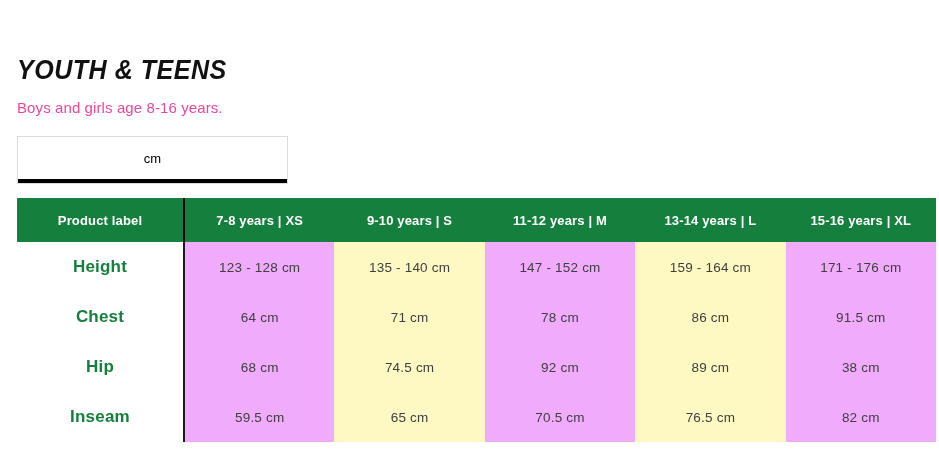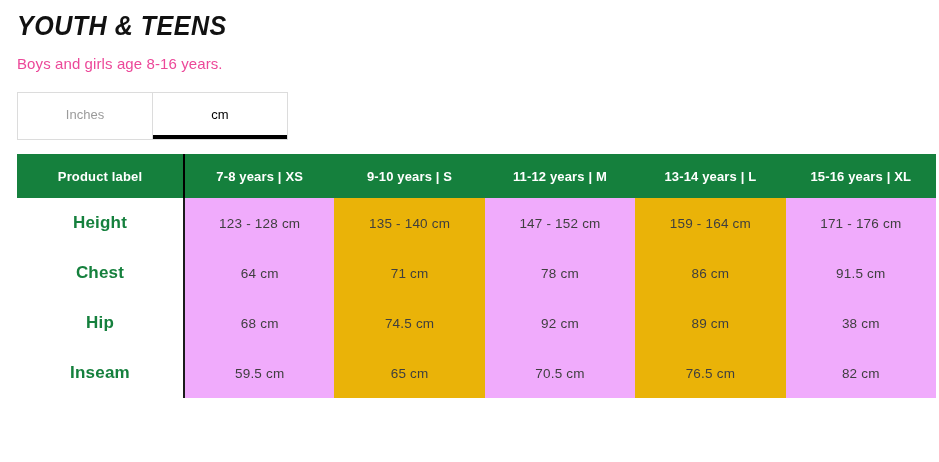--- a/index.html
+++ b/index.html
@@ -17,20 +17,21 @@
 
   .page {
     position: relative;
     width: 939px;
     height: 462px;
   }
 
   
   .header-block {
     padding: 0 0 0 17px;
+    margin-top: 44px;
   }
 
   .page-title {
     font-family: "Liberation Sans Narrow", "Liberation Sans", sans-serif;
     font-size: 27px;
     font-weight: bold;
     font-style: italic;
     letter-spacing: 0.5px;
     color: #111111;
     margin: 0;
@@ -145,21 +146,21 @@
     color: #15803d;
     font-size: 17px;
     background: #ffffff;
   }
 
   tbody td.shaded {
     background: #f0abfc;
   }
 
   tbody td.plain {
-    background: #eab308;
+    background: #fef9c3;
   }
 
   
   tbody td.first-size {
     border-left: 2px solid #1b1b1b;
   }
   thead th.first-size {
     border-left: 2px solid #000000;
   }
 </style>
@@ -167,23 +168,20 @@
 <body>
 
 <div class="page">
 
   <div class="header-block">
     <h1 class="page-title">YOUTH &amp; TEENS</h1>
     <p class="page-subtitle">Boys and girls age 8-16 years.</p>
   </div>
 
   <div class="unit-tabs">
-    <div class="unit-tab inactive">
-      <span>Inches</span>
-    </div>
     <div class="unit-tab active">
       <span>cm</span>
     </div>
   </div>
 
   <div class="size-table-wrap">
     <table class="size-table">
       <colgroup>
         <col class="c-label">
         <col class="c-size">

